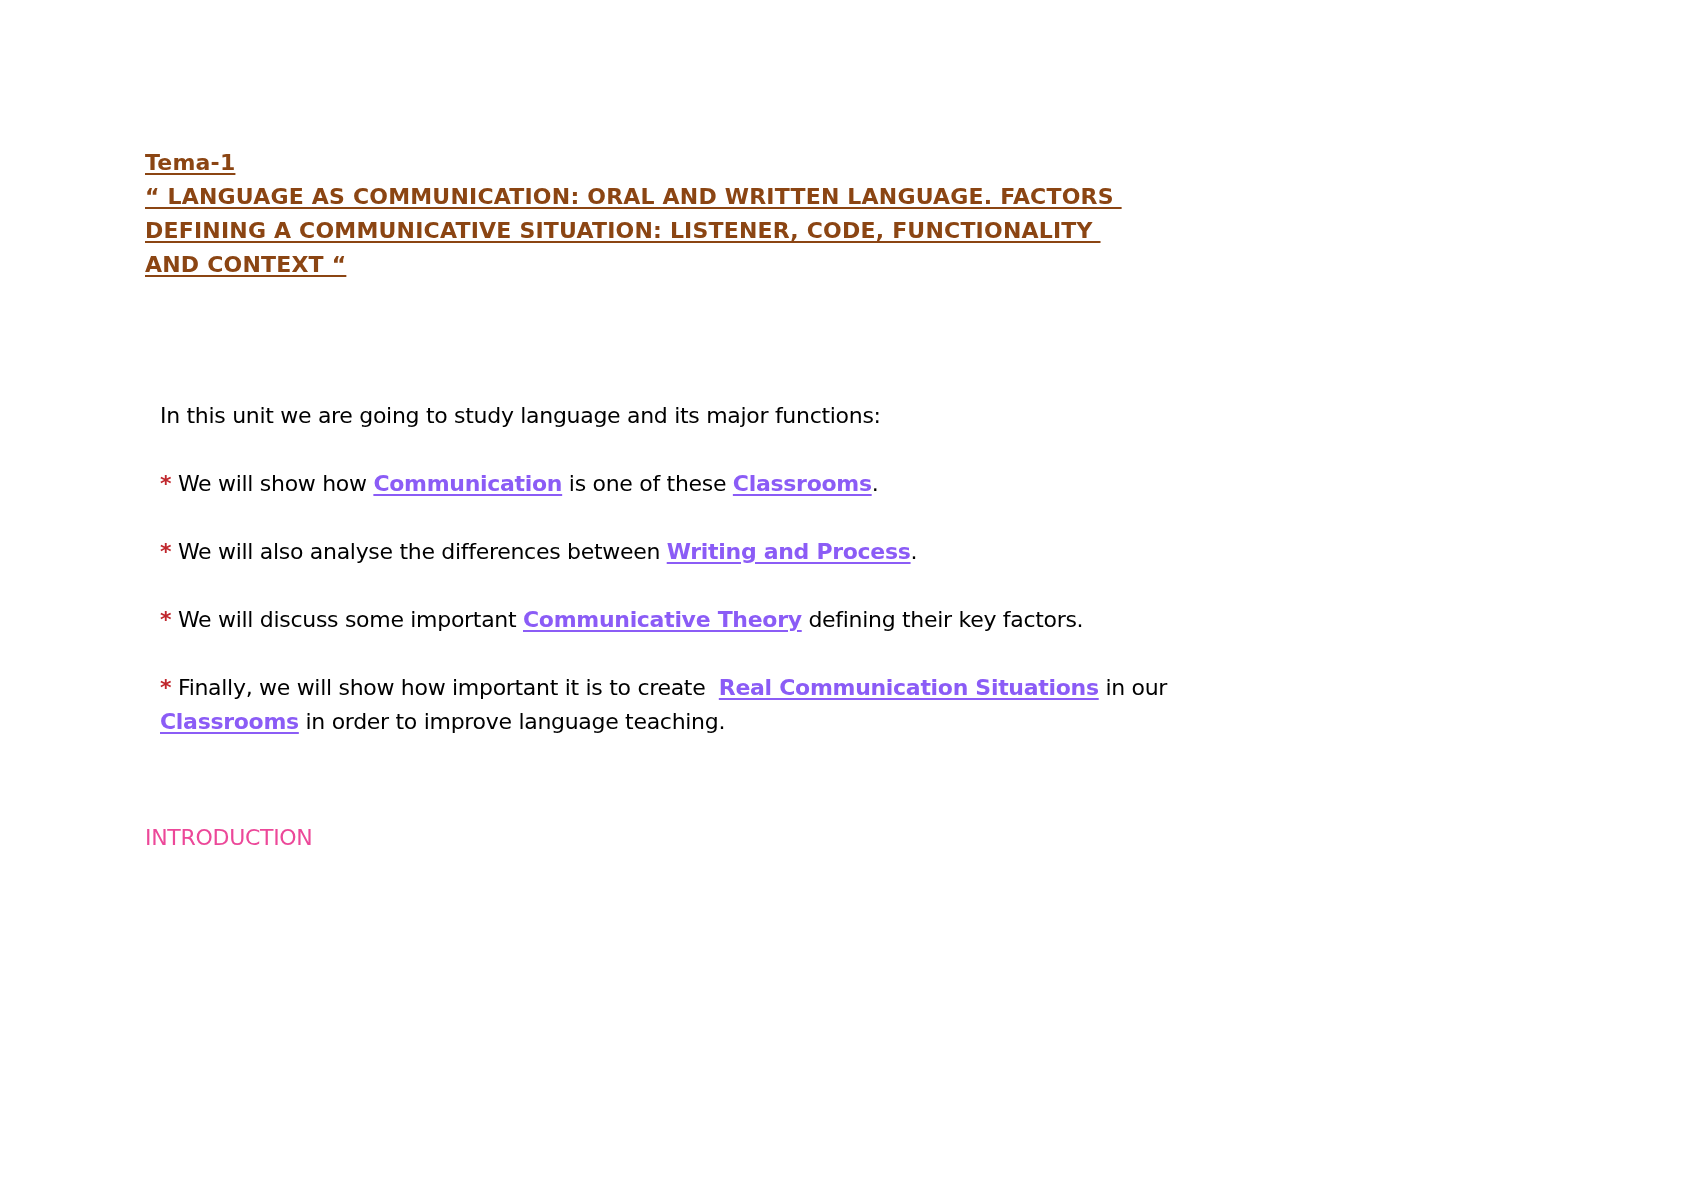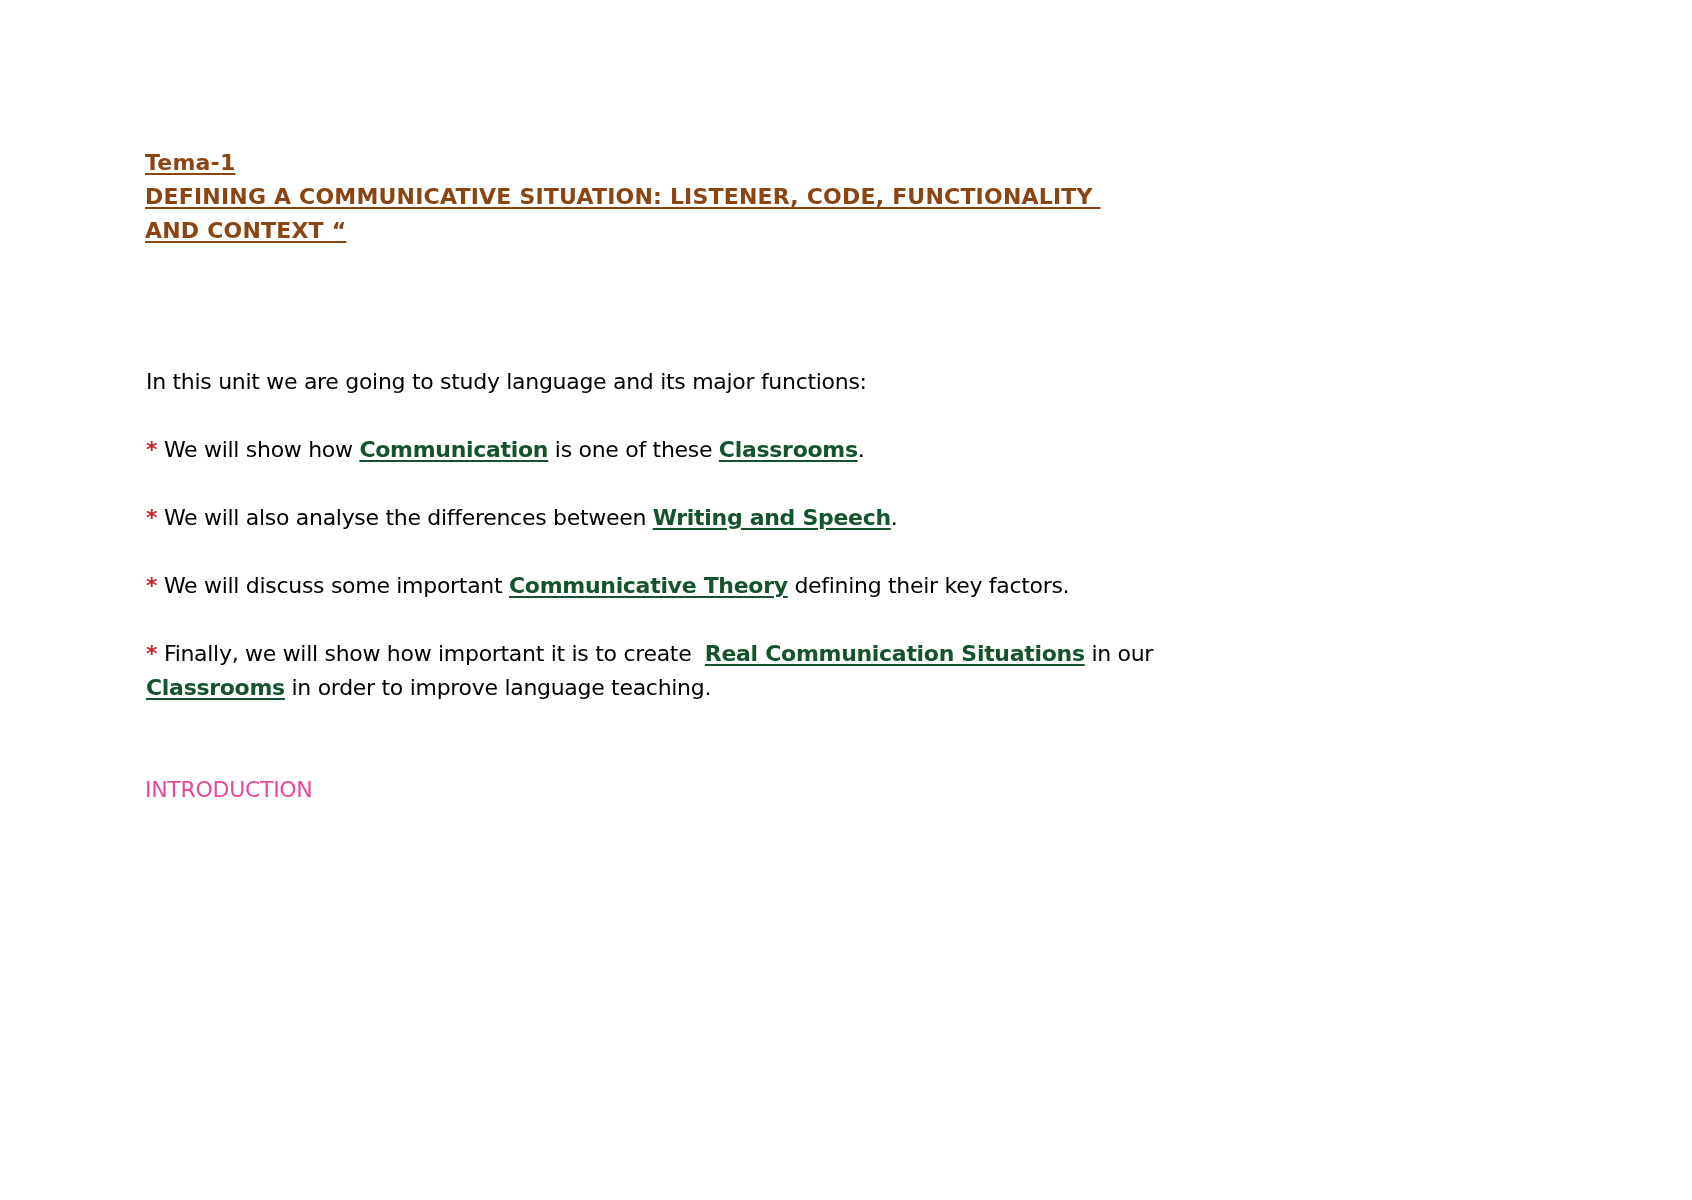--- a/index.html
+++ b/index.html
@@ -37,27 +37,27 @@
       text-underline-offset: 3px;
       letter-spacing: 0.2px;
     }
     .heading .tema { display: block; }
     .heading .title-line { display: block; white-space: pre; }
     .body-text {
       font-size: 22px;
       line-height: 34px;
       letter-spacing: -0.3px;
     }
-    .para { margin: 1px; }
+    .para { margin: 15px; }
     .intro-para { margin-top: 117px; }
     .bullet { margin-top: 34px; }
     .conclusion-para { margin-top: 34px; }
     .star { color: #C0272D; font-weight: bold; }
     .term {
-      color: #14532d;
+      color: #8b5cf6;
       font-weight: bold;
       text-decoration: underline;
       text-underline-offset: 3px;
       cursor: pointer;
     }
     .link-blue { color: #1F5FA8; cursor: pointer; }
     .introduction {
       margin-top: 67px;
       color: #ec4899;
       font-size: 22px;
@@ -68,34 +68,35 @@
     }
   </style>
 </head>
 <body>
 
 <div class="page">
   <div class="content">
 
     <div class="heading">
       <span class="tema">Tema-1</span>
+      <span class="title-line">“ LANGUAGE AS COMMUNICATION: ORAL AND WRITTEN LANGUAGE. FACTORS </span>
       <span class="title-line">DEFINING A COMMUNICATIVE SITUATION: LISTENER, CODE, FUNCTIONALITY </span>
       <span class="title-line">AND CONTEXT “</span>
     </div>
 
     <div class="body-text">
       <p class="para intro-para">In this unit we are going to study language and its major functions:</p>
 
       <p class="para bullet">
         <span class="star">*</span><span> We will show how </span><span class="term">Communication</span><span> is one of these </span><span class="term">Classrooms</span><span>.</span>
       </p>
 
 
       <p class="para bullet">
-        <span class="star">*</span><span> We will also analyse the differences between </span><span class="term">Writing and Speech</span><span>.</span>
+        <span class="star">*</span><span> We will also analyse the differences between </span><span class="term">Writing and Process</span><span>.</span>
       </p>
 
       <p class="para bullet">
         <span class="star">*</span><span> We will discuss some important </span><span class="term">Communicative Theory</span><span> defining their key factors.</span>
       </p>
 
       <p class="para bullet">
         <span class="star">*</span><span style="white-space:pre-wrap"> Finally, we will show how important it is to create  </span><span class="term">Real Communication Situations</span><span> in our </span><span class="term">Classrooms</span><span> in order to improve language teaching.</span>
       </p>
 

